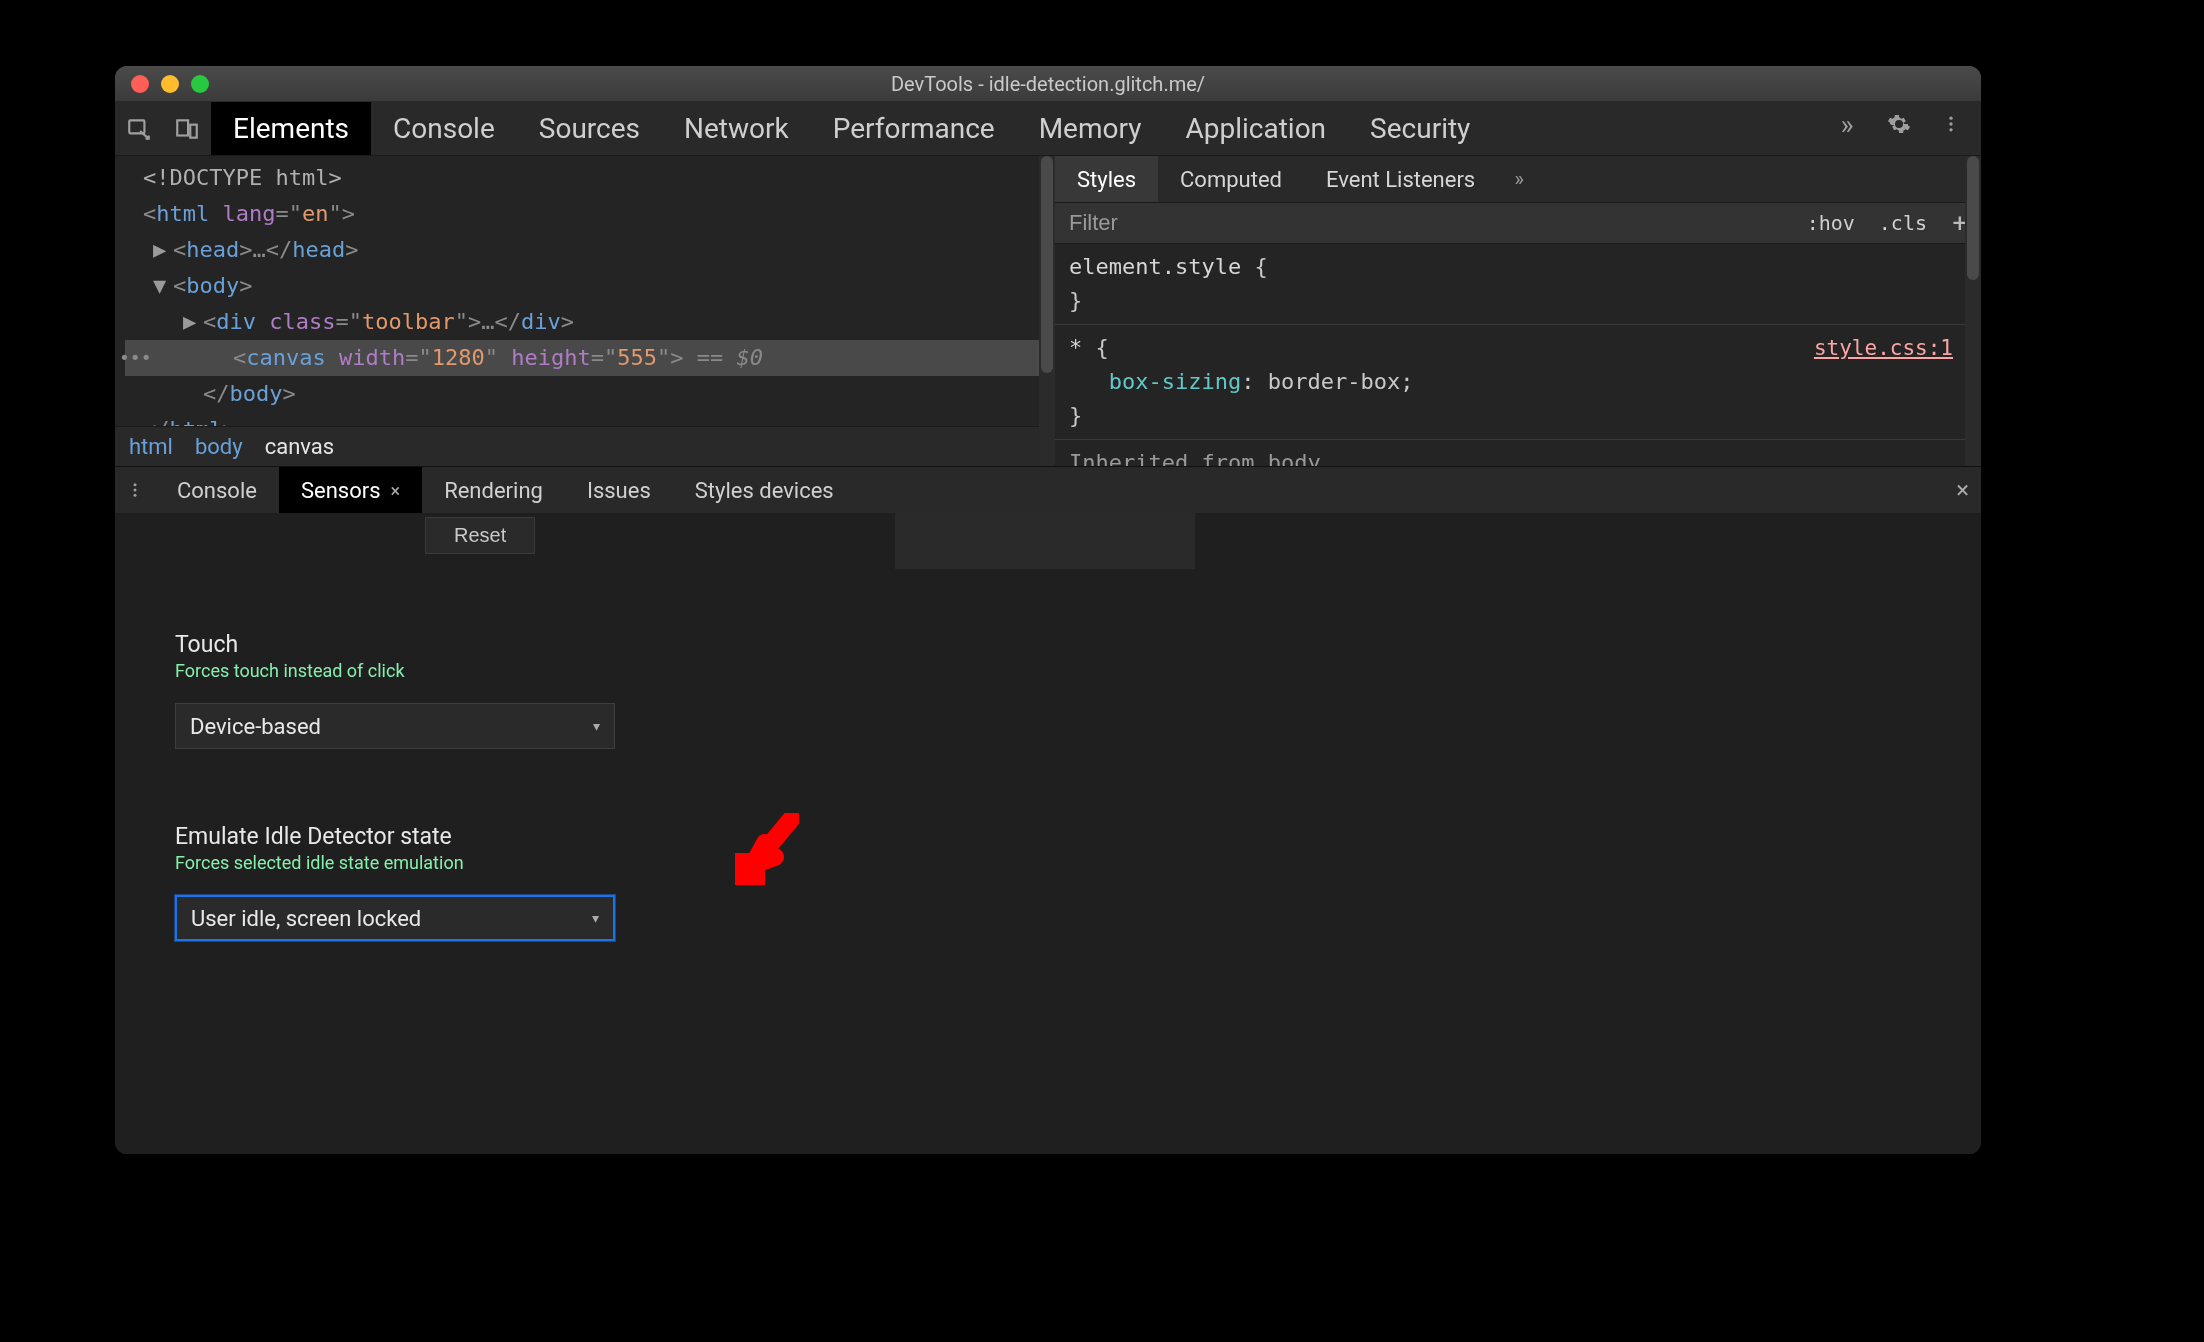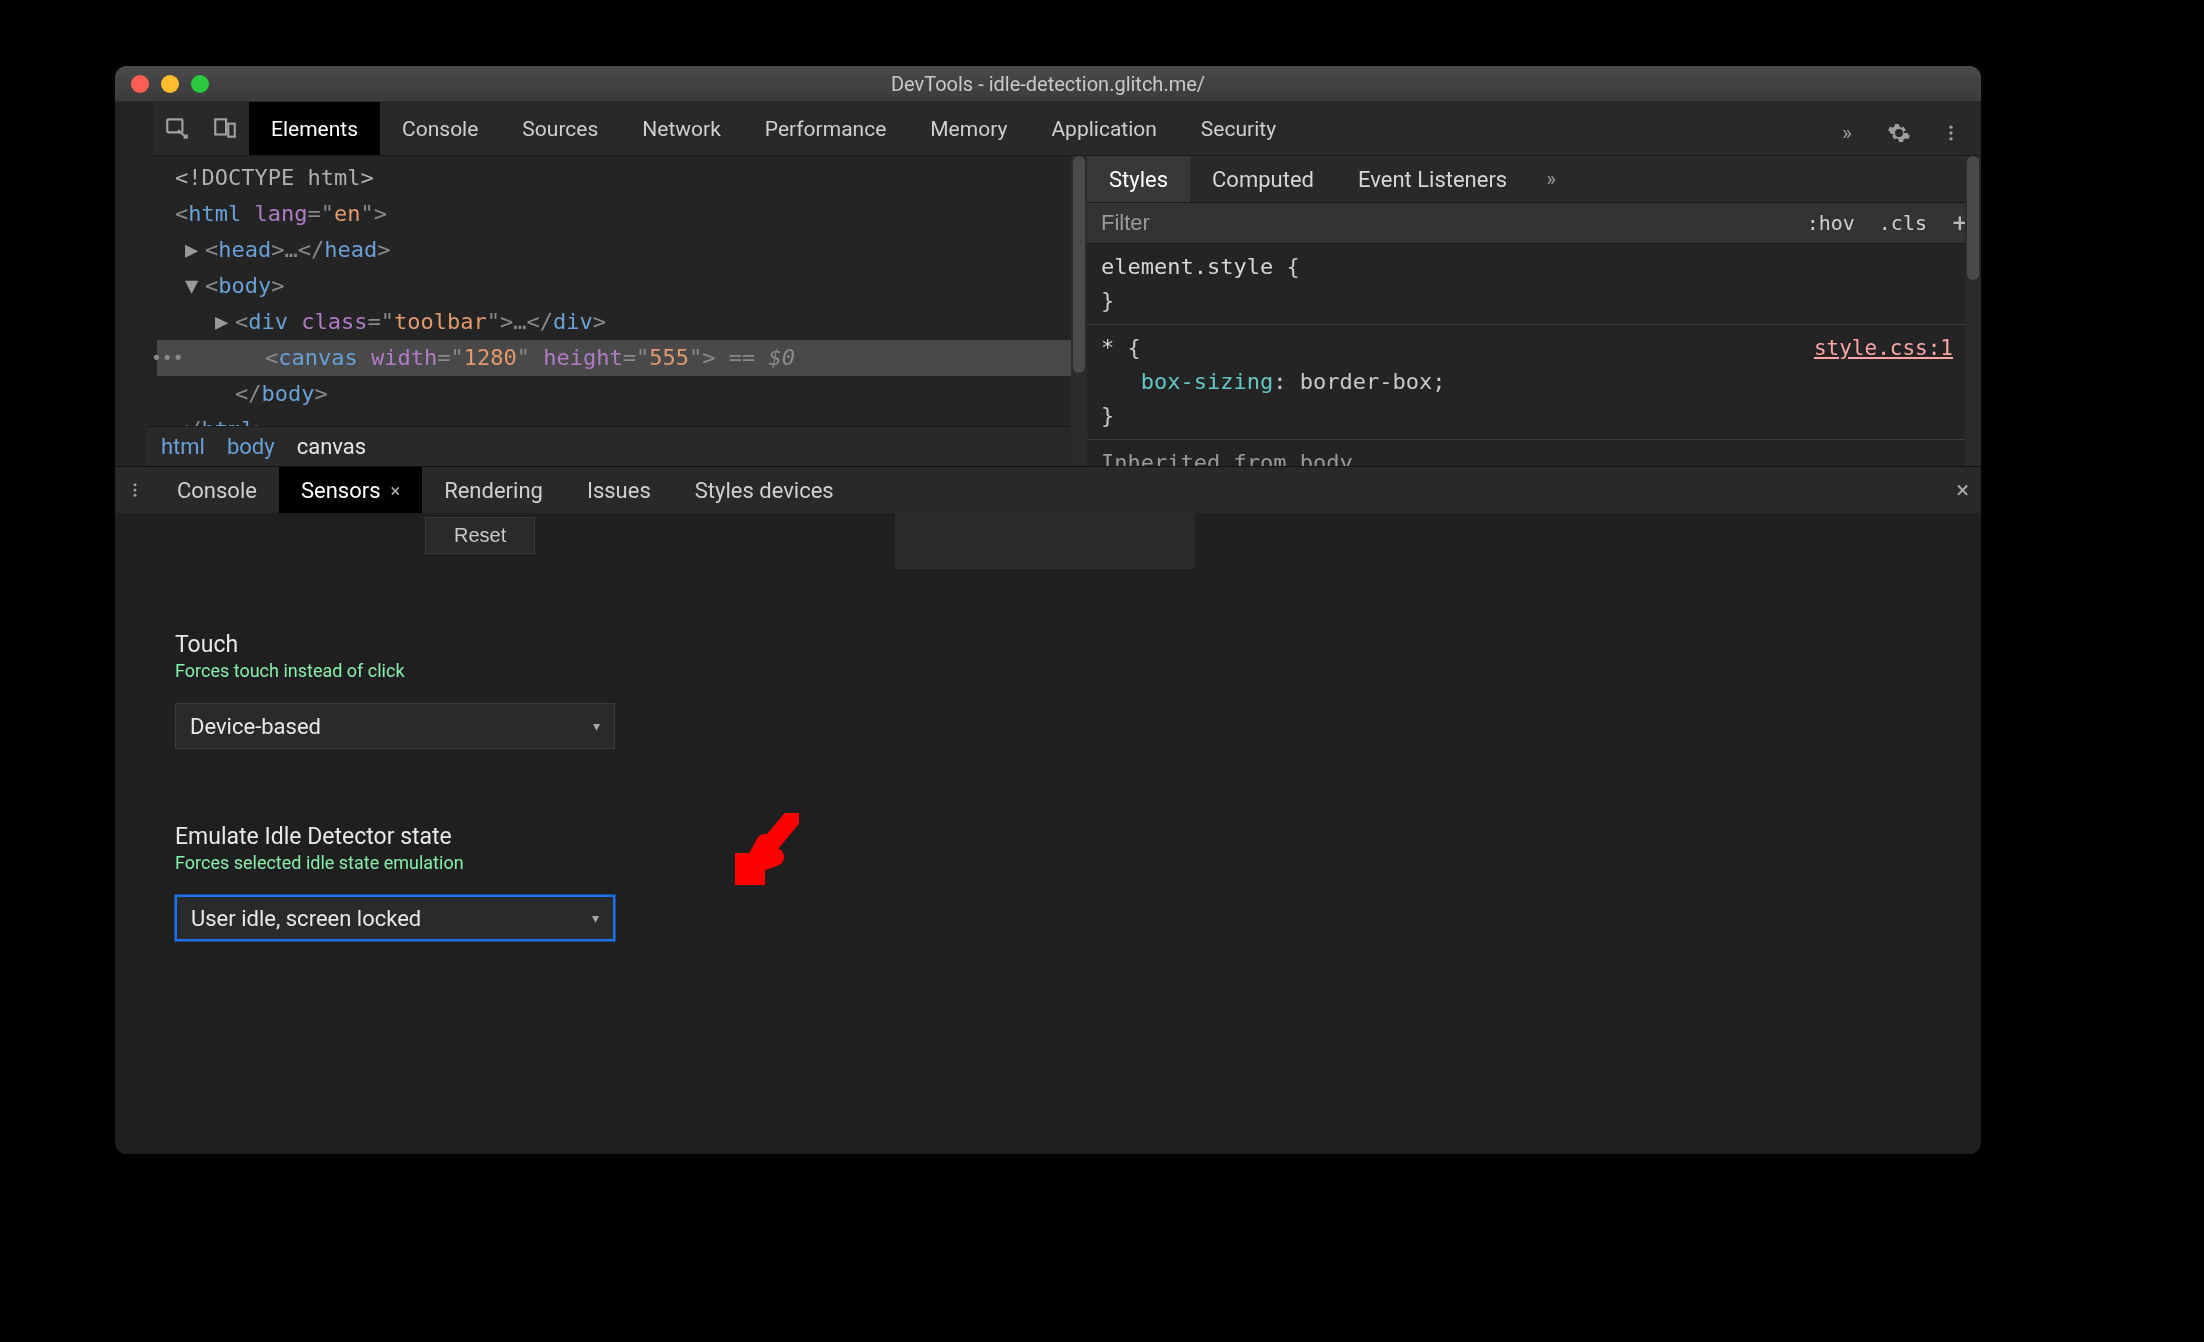--- a/index.html
+++ b/index.html
@@ -52,25 +52,24 @@
     text-align: center;
     color: #c9c9c9;
     font-size: 20px;
   }
 
   
   .main-toolbar {
     height: 54px;
     background: #292929;
     display: flex;
-    align-items: flex-end;
+    align-items: flex-start;
     color: #cfcfcf;
-    font-size: 21px;
+    font-size: 28px;
     border-bottom: 1px solid #1a1a1a;
-    margin-left: 38px;
   }
   .main-toolbar .icon-btn {
     width: 48px; height: 54px;
     display: flex; align-items: center; justify-content: center;
     color: #a0a0a0;
   }
   .main-toolbar .icon-btn svg { width: 26px; height: 26px; }
   .main-tabs { display: flex; height: 100%; }
   .main-tab {
     padding: 0 22px;
@@ -95,21 +94,20 @@
     height: 310px;
     background: #242424;
   }
   
   .dom-panel {
     width: 940px;
     display: flex;
     flex-direction: column;
     background: #242424;
     position: relative;
-    margin-left: 32px;
   }
   .dom-tree {
     flex: 1;
     font-family: "SF Mono", Menlo, Monaco, Consolas, monospace;
     font-size: 22px;
     line-height: 36px;
     color: #b0b0b0;
     padding: 4px 0 0 10px;
     overflow: hidden;
   }

